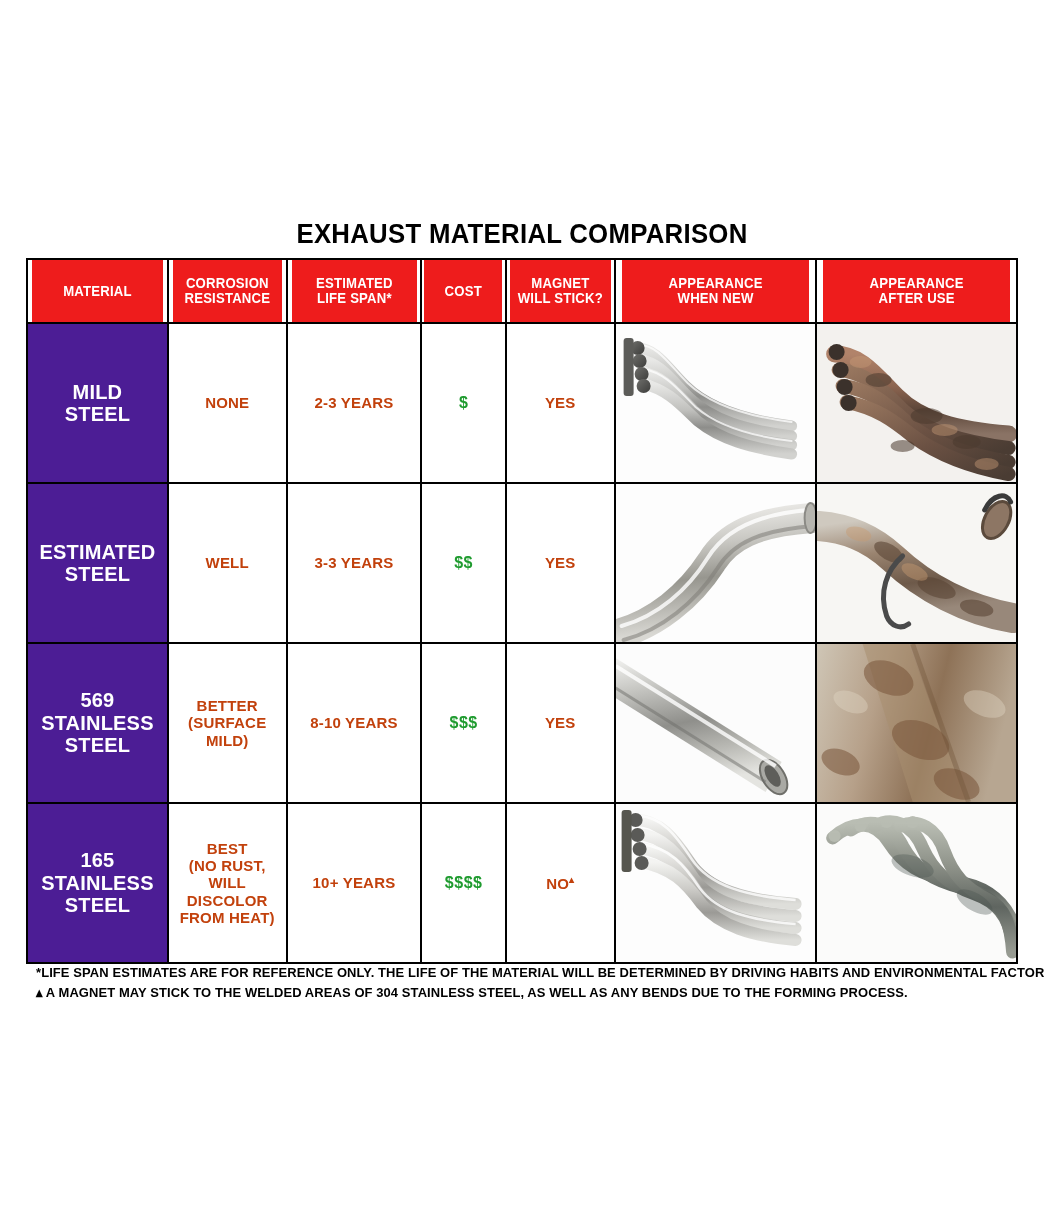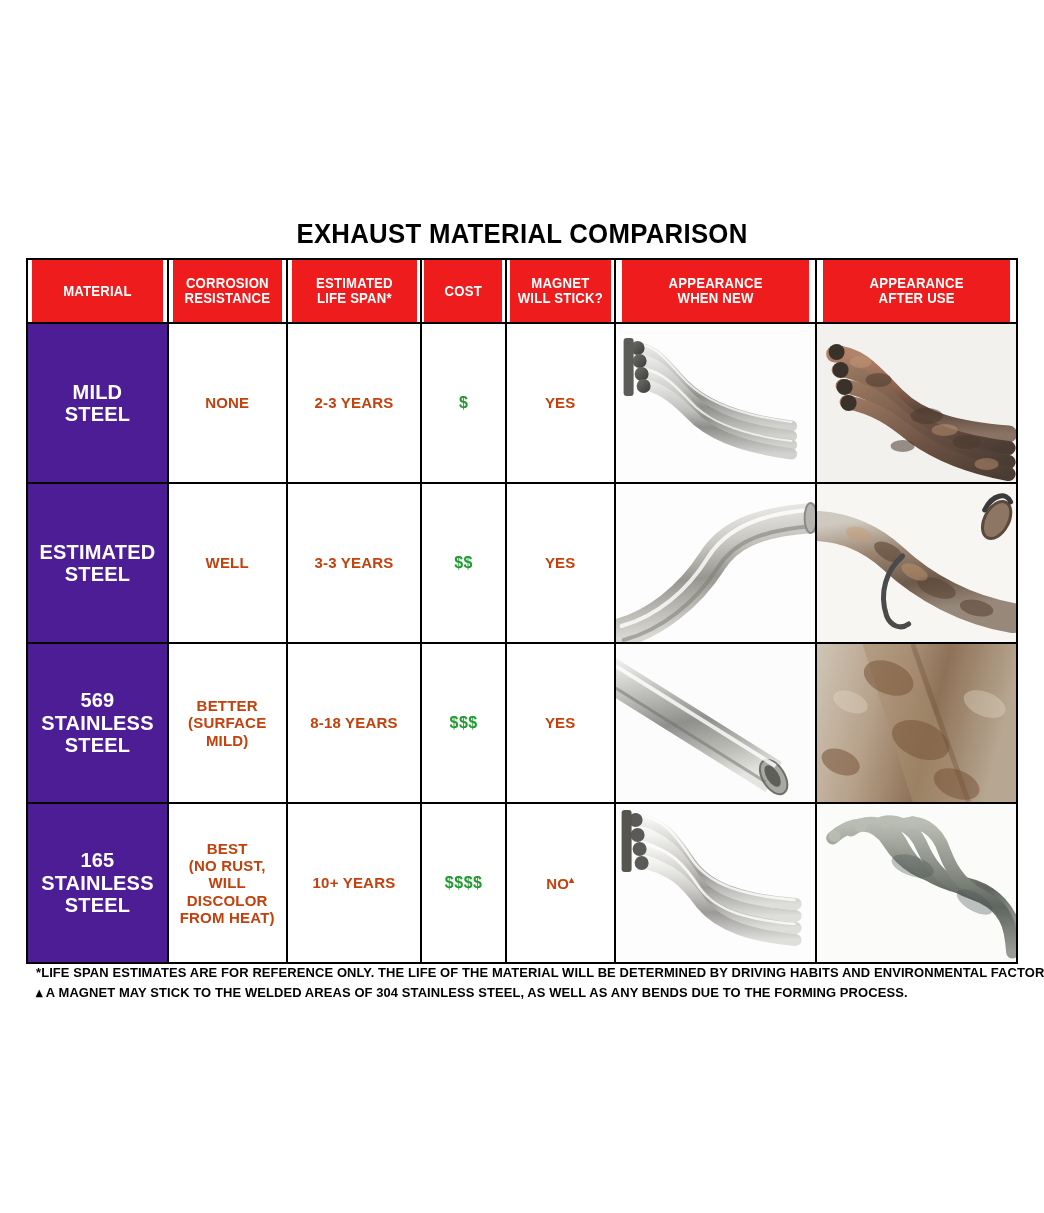--- a/index.html
+++ b/index.html
@@ -322,21 +322,21 @@
           </td>
         </tr>
 
         <tr>
           <td class="matcell">569
 STAINLESS
 STEEL</td>
           <td class="datacell">BETTER
 (SURFACE
 MILD)</td>
-          <td class="datacell">8-18 YEARS</td>
+          <td class="datacell">8-10 YEARS</td>
           <td class="datacell cost">$$$</td>
           <td class="datacell">YES</td>
           <td class="imgcell">
             <span class="imgbox">
               <svg class="photo" viewBox="0 0 200 158" preserveAspectRatio="xMidYMid slice">
                 <defs>
                   <linearGradient id="ss409" x1="0" y1="0" x2="0.25" y2="1">
                     <stop offset="0%" stop-color="#f2f2f0"></stop>
                     <stop offset="25%" stop-color="#c6c6c2"></stop>
                     <stop offset="55%" stop-color="#8f8f8b"></stop>

